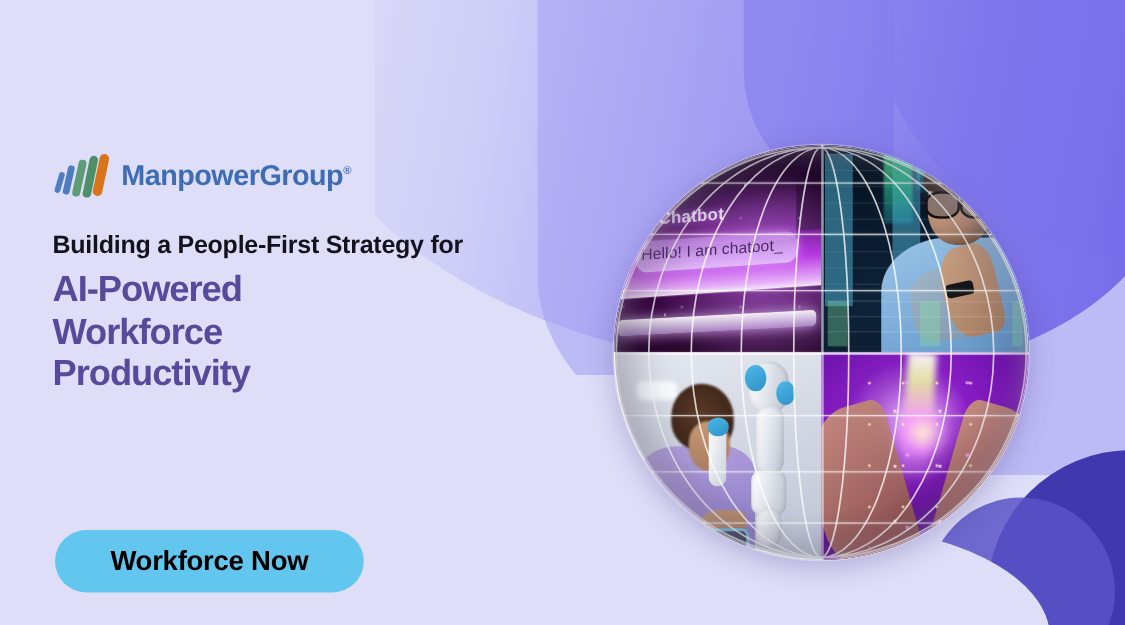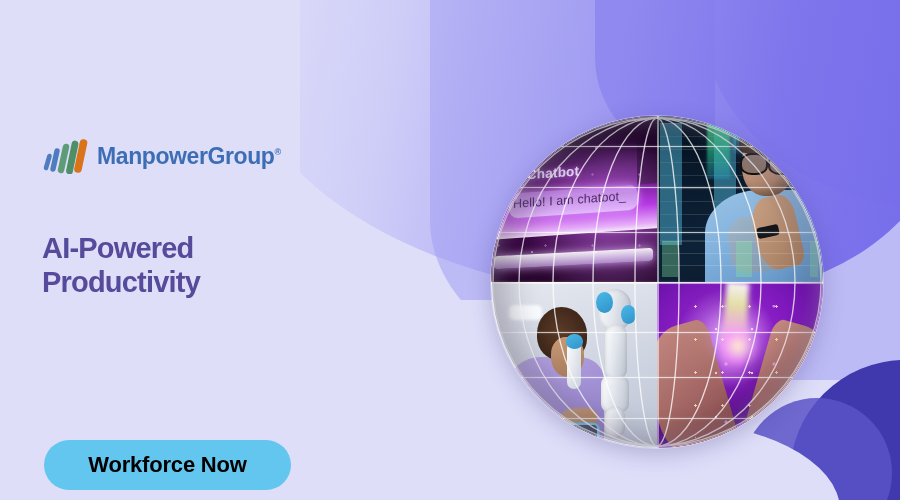--- a/index.html
+++ b/index.html
@@ -101,21 +101,21 @@
   .bg-bottom-flat {
     position: absolute;
     left: 0; top: 300px;
     width: 520px; height: 200px;
     background: #dedef9;
   }
 
   
   .content {
     position: absolute;
-    left: 42px; top: 16px;
+    left: 42px; top: 0;
     width: 430px; height: 428px;
     z-index: 30;
   }
 
   .logo-row {
     position: absolute;
     top: 122px; left: 0;
     display: flex;
     align-items: center;
     gap: 9px;
@@ -687,22 +687,24 @@
           <line x1="19" y1="32" x2="24" y2="9" stroke="#5d9c77" stroke-width="6.4"></line>
           <line x1="27.5" y1="33" x2="33" y2="6" stroke="#4f8f68" stroke-width="6.8"></line>
           <line x1="36" y1="31" x2="41.5" y2="5" stroke="#d9741a" stroke-width="7.6"></line>
         </g>
       </svg>
       <div class="logo-word">
         <span>ManpowerGroup</span><span class="reg">®</span>
       </div>
     </div>
 
+    <div class="eyebrow">Building a People-First Strategy for</div>
 
     <div class="headline">
       <div>AI-Powered</div>
+      <div>Workforce</div>
       <div>Productivity</div>
     </div>
 
     <button class="cta">Workforce Now</button>
   </div>
 
 </div>
 
 </body></html>

